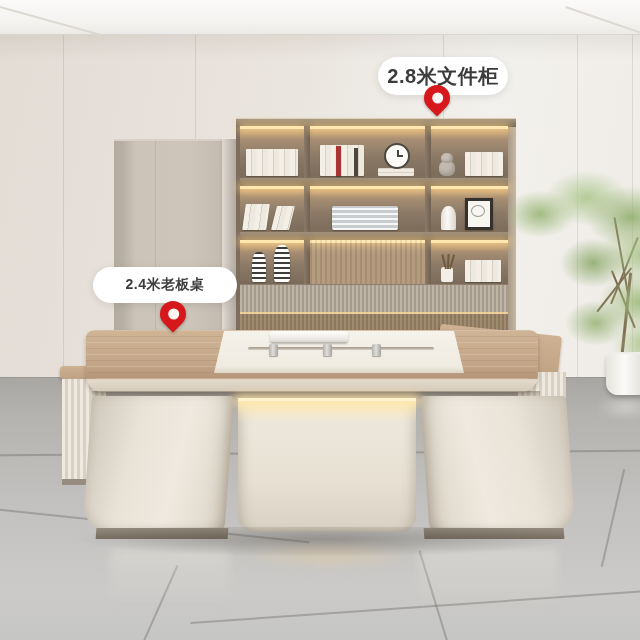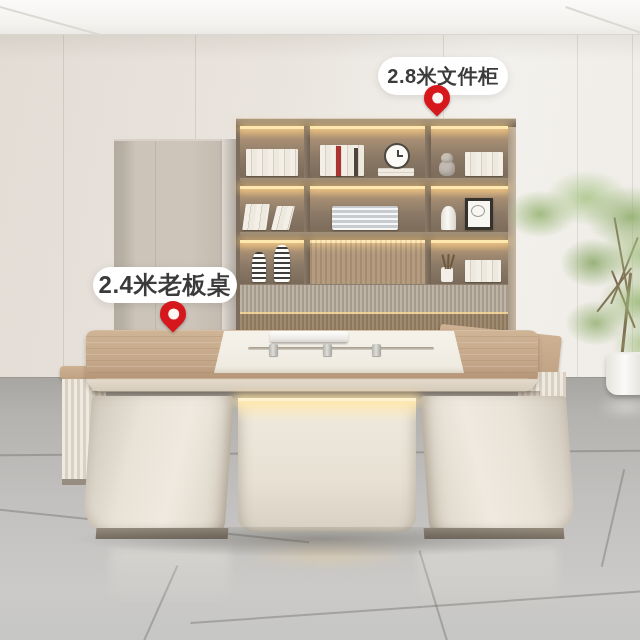--- a/index.html
+++ b/index.html
@@ -263,19 +263,19 @@
     <div class="abs plinth" style="left:96px;top:528px;width:132px;height:11px;transform:skewX(-4deg);"></div>
     <div class="abs plinth" style="left:424px;top:528px;width:140px;height:11px;transform:skewX(4deg);"></div>
   </div>
   <div class="abs desk-shadow"></div>
 
   <div class="abs tag" style="left:378px;top:57px;width:130px;height:38px;font-size:20px;">
     <span>2.8米文件柜</span>
   </div>
   <div class="abs pin" style="left:424px;top:85px;"></div>
 
-  <div class="abs tag" style="left:93px;top:267px;width:144px;height:36px;font-size:24px;">
+  <div class="abs tag" style="left:93px;top:267px;width:144px;height:36px;font-size:14px;">
     <span>2.4米老板桌</span>
   </div>
   <div class="abs pin" style="left:160px;top:301px;"></div>
 
 
 </div>
 
 </body></html>

